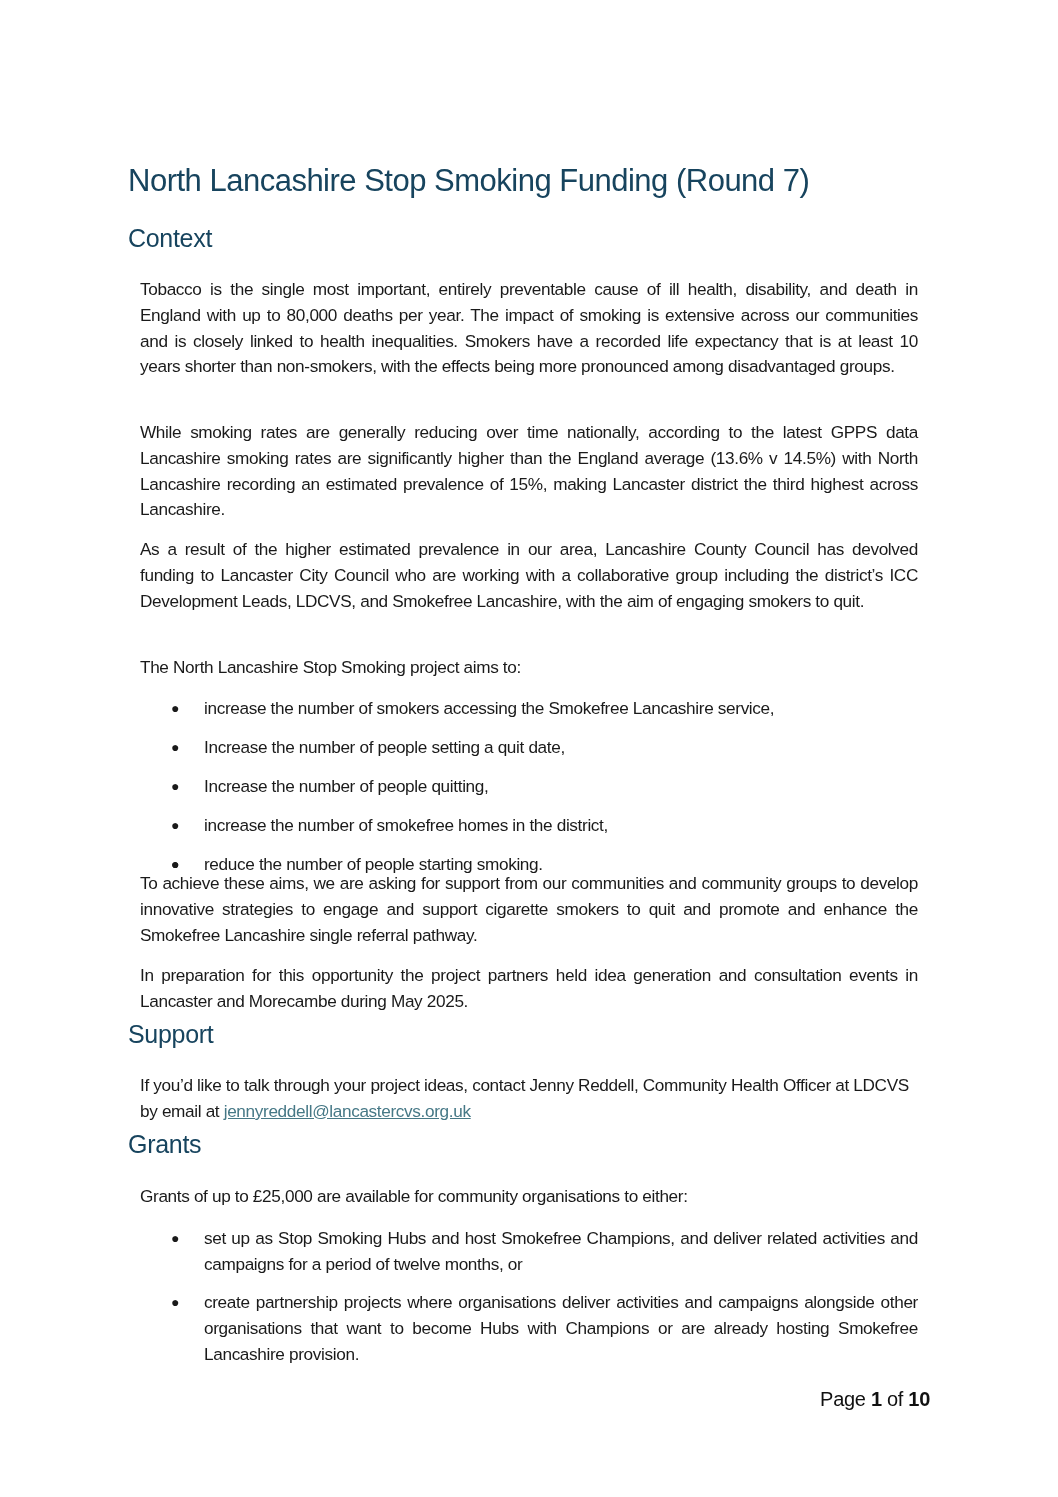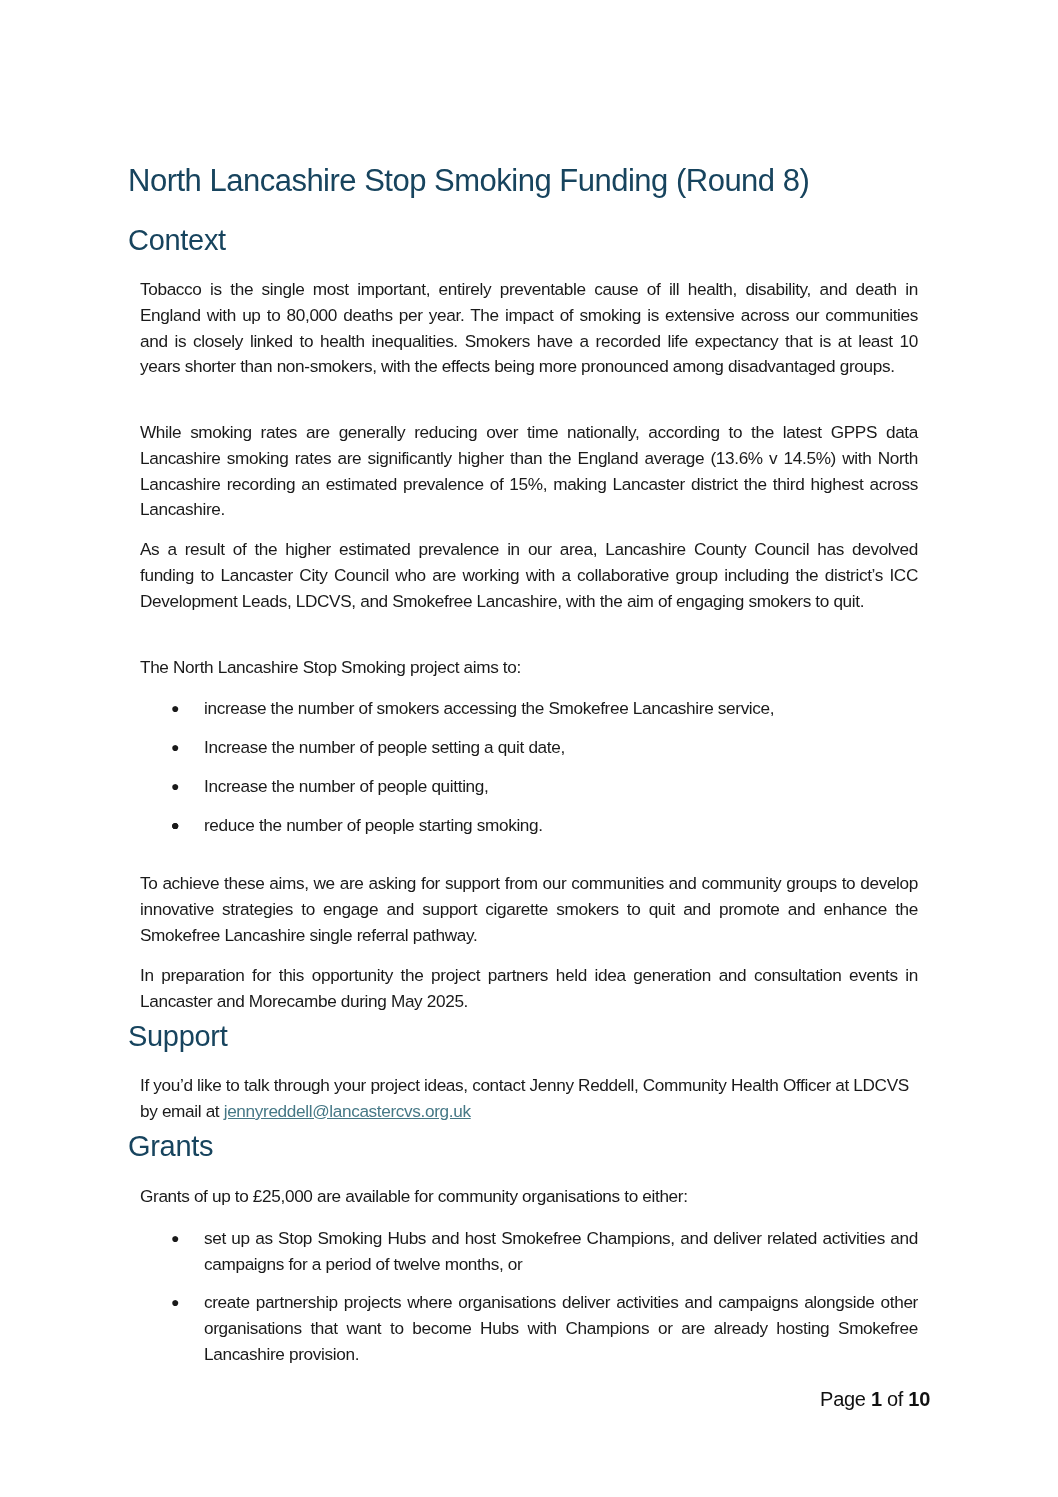--- a/index.html
+++ b/index.html
@@ -1,39 +1,39 @@
 <!DOCTYPE html>
 <html><head>
 <meta charset="utf-8">
 <style>
   html, body { margin: 0; padding: 0; background: #ffffff; }
   body { width: 1058px; height: 1497px; position: relative; overflow: hidden;
          font-family: "Liberation Sans Narrow", "Liberation Sans", sans-serif; color: #1a1a1a; }
   .page { position: absolute; left: 128px; top: 0; width: 802px; }
   .title { position: absolute; top: 163px; left: 0; margin: 0; font-size: 31px; font-weight: normal;
            color: #17445e; letter-spacing: -0.5px; white-space: nowrap; }
-  h2 { position: absolute; left: 0; margin: 0; font-size: 29px; font-weight: normal; color: #17445e;
+  h2 { position: absolute; left: 0; margin: 0; font-size: 25px; font-weight: normal; color: #17445e;
        letter-spacing: -0.3px; }
   p, li { font-size: 17.2px; line-height: 25.8px; margin: 12px; text-align: justify; letter-spacing: -0.35px; }
   .block { position: absolute; left: 0; width: 802px; }
   ul { list-style: none; margin: 0; padding: 0; }
   ul li { position: relative; padding-left: 64px; line-height: 27px; }
   ul.tight li { line-height: 26px; }
   .bullet { position: absolute; left: 31px; top: 0; font-size: 14px; }
   a.link { color: #467886; text-decoration: underline; text-align: right; }
   .footer { position: absolute; top: 1388px; right: 128px; font-size: 20px; color: #111;
             font-family: "Liberation Sans", sans-serif; letter-spacing: -0.3px; }
   .footer b { font-weight: bold; }
 </style>
 </head>
 <body>
 
 <div class="page">
 
-  <h1 class="title">North Lancashire Stop Smoking Funding (Round 8)</h1>
+  <h1 class="title">North Lancashire Stop Smoking Funding (Round 7)</h1>
 
   <h2 style="top:224px">Context</h2>
 
   <div class="block" style="top:265px">
     <p>Tobacco is the single most important, entirely preventable cause of ill health, disability, and death in England with up to 80,000 deaths per year. The impact of smoking is extensive across our communities and is closely linked to health inequalities. Smokers have a recorded life expectancy that is at least 10 years shorter than non-smokers, with the effects being more pronounced among disadvantaged groups.</p>
   </div>
 
   <div class="block" style="top:408px">
     <p>While smoking rates are generally reducing over time nationally, according to the latest GPPS data Lancashire smoking rates are significantly higher than the England average (13.6% v 14.5%) with North Lancashire recording an estimated prevalence of 15%, making Lancaster district the third highest across Lancashire.</p>
   </div>
@@ -44,21 +44,21 @@
 
   <div class="block" style="top:643px">
     <p>The North Lancashire Stop Smoking project aims to:</p>
   </div>
 
   <div class="block" style="top:683px">
     <ul>
       <li><span class="bullet">●</span><span>increase the number of smokers accessing the Smokefree Lancashire service,</span></li>
       <li><span class="bullet">●</span><span>Increase the number of people setting a quit date,</span></li>
       <li><span class="bullet">●</span><span>Increase the number of people quitting,</span></li>
-      <li><span class="bullet">●</span></li>
+      <li><span class="bullet">●</span><span>increase the number of smokefree homes in the district,</span></li>
       <li><span class="bullet">●</span></li>
       <li><span class="bullet">●</span><span>reduce the number of people starting smoking.</span></li>
     </ul>
   </div>
 
   <div class="block" style="top:859px">
     <p>To achieve these aims, we are asking for support from our communities and community groups to develop innovative strategies to engage and support cigarette smokers to quit and promote and enhance the Smokefree Lancashire single referral pathway.</p>
   </div>
 
   <div class="block" style="top:951px">

